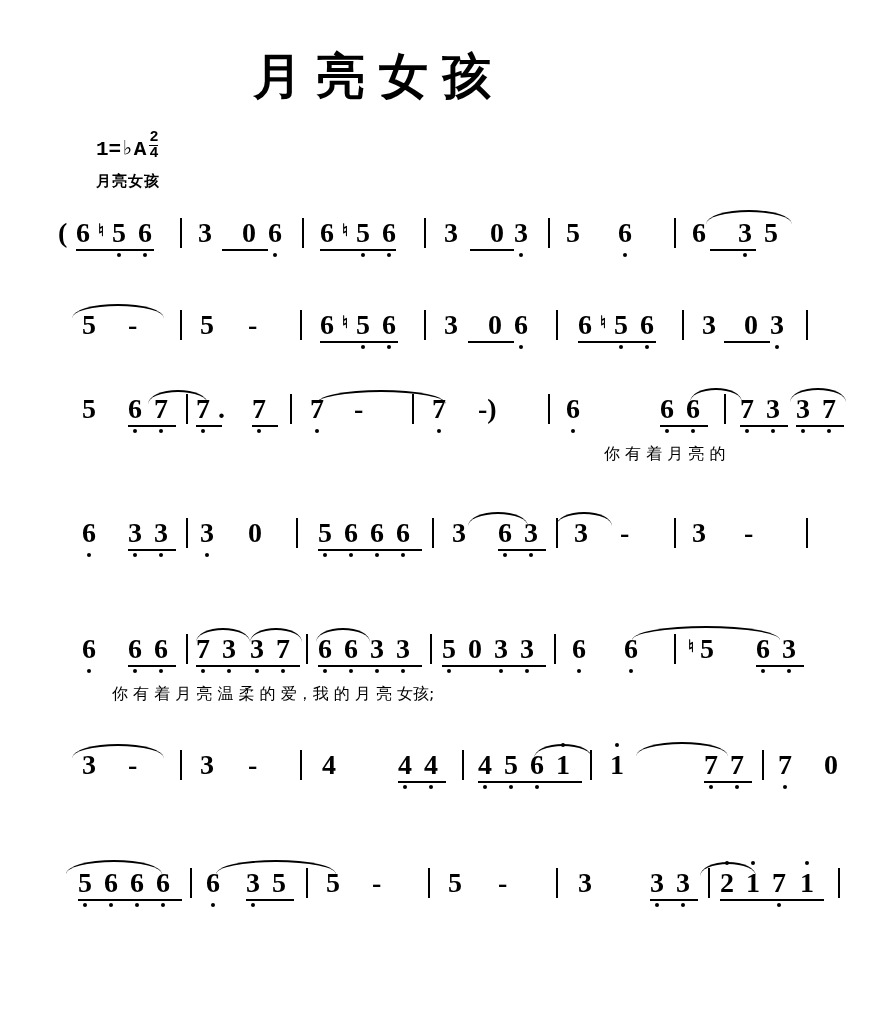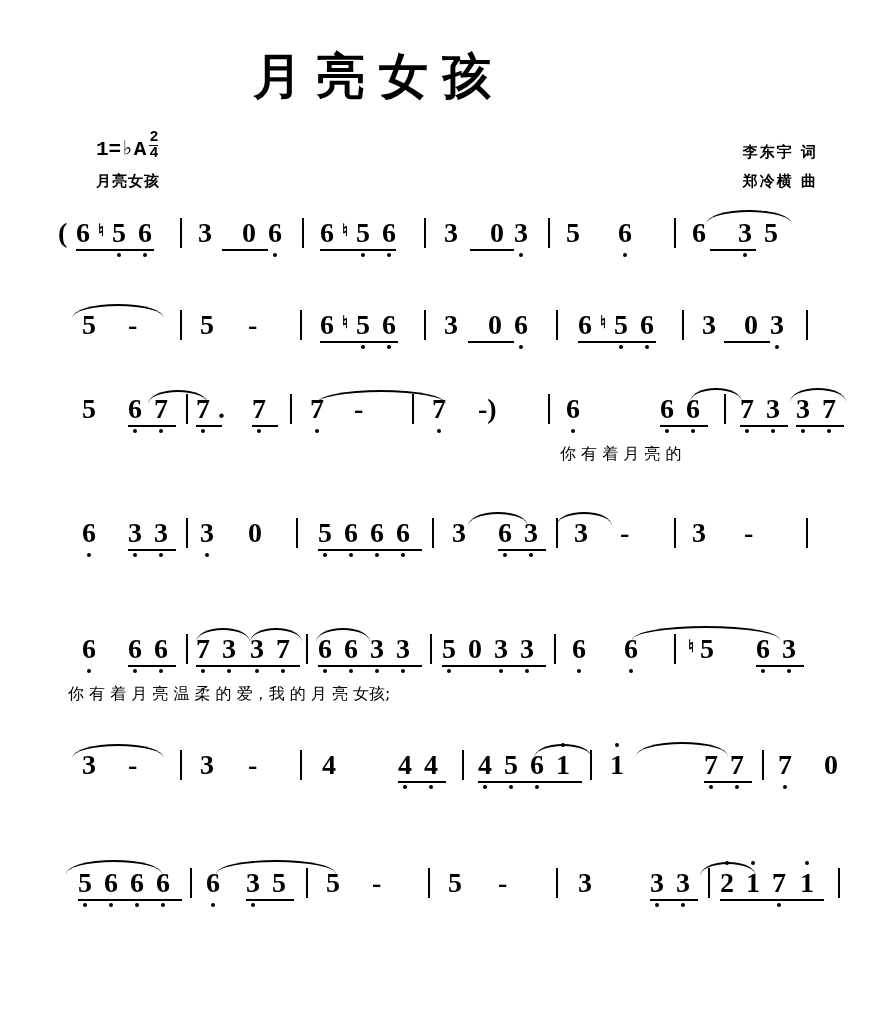--- a/index.html
+++ b/index.html
@@ -91,20 +91,21 @@
     font-family: "Liberation Serif", serif;
     font-size: 27px;
     font-weight: bold;
   }
   .lyr-line {
     position: relative;
     height: 30px;
     font-family: "DejaVu Sans", sans-serif;
     font-size: 16px;
     letter-spacing: 1px;
+    margin-left: 44px;
   }
   .tok {
     position: absolute;
     top: 0;
     white-space: nowrap;
     font-family: "Liberation Serif", serif;
     font-size: 28px;
     font-weight: bold;
     line-height: 30px;
   }
@@ -168,24 +169,20 @@
 <div class="sheet">
 
   <div class="title">月亮女孩</div>
 
   <div class="key-sig">
     <span>1=♭A</span><span class="meter"><span class="num">2</span><span class="den">4</span></span>
   </div>
 
   <div class="tempo">月亮女孩</div>
 
-  <div class="credits">
-    <div>李东宇  词</div>
-    <div>郑冷横  曲</div>
-  </div>
 
   <div class="system" style="top:216px">
     <div class="notes-line">
 
       <div class="beam" style="left:76px; top:33px; width:78px;"></div>
       <div class="beam" style="left:222px; top:33px; width:46px;"></div>
       <div class="beam" style="left:320px; top:33px; width:76px;"></div>
       <div class="beam" style="left:470px; top:33px; width:44px;"></div>
       <div class="beam" style="left:710px; top:33px; width:46px;"></div>
       <div class="slur" style="left:706px; top:-6px; width:86px;"></div>

